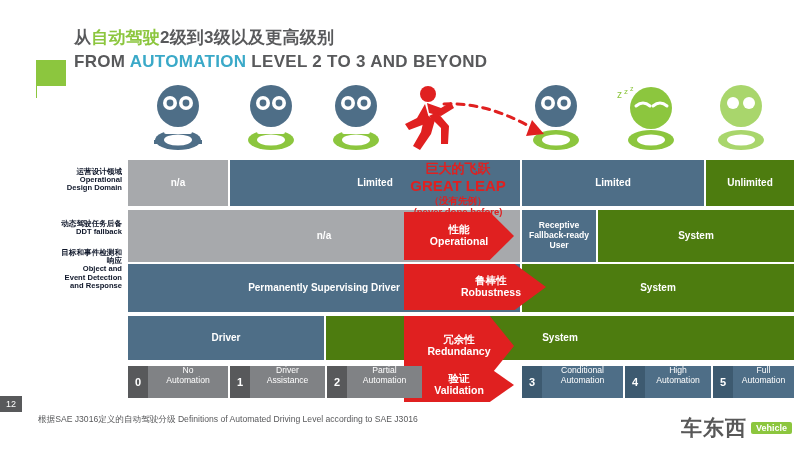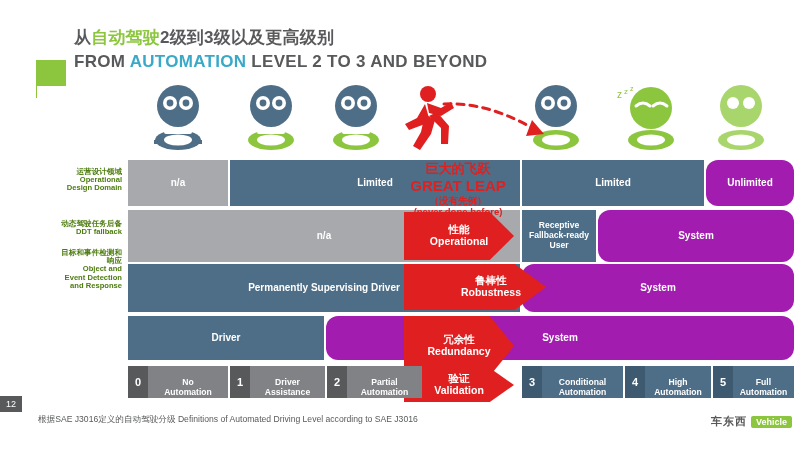--- a/index.html
+++ b/index.html
@@ -25,49 +25,49 @@
   .title-cn .hl{color:#8cc63e;}
   .title-en{
     position:absolute;left:74px;top:52px;width:660px;
     font-size:17px;color:#58595b;font-weight:bold;letter-spacing:0.3px;
   }
   .title-en .hl{color:#3aa9c8;}
 
   
   .rowlabel{
     position:absolute;right:0;text-align:right;width:122px;
-    color:#4d7c0f;line-height:1.08;
+    color:#0f172a;line-height:1.08;
   }
   .rowlabel .cn{font-size:7.6px;display:block;font-weight:bold;}
   .rowlabel .en{font-size:7.6px;display:block;font-weight:bold;}
 
   
   .cell{
     position:absolute;box-sizing:border-box;
     display:flex;align-items:center;justify-content:center;text-align:center;
     color:#ffffff;font-weight:bold;font-size:10px;line-height:1.15;
     padding:14px 3px;
   }
   .c-grey{background:#a7a9ac;}
   .c-blue{background:#4e6e87;}
-  .c-green{background:#a21caf;border-radius:12px;}
+  .c-green{background:#4d7c0f;}
 
   
   .lvlbox{
     position:absolute;box-sizing:border-box;height:32px;
     display:flex;align-items:center;
   }
   .lvlnum{
     width:20px;height:32px;flex:0 0 20px;
     display:flex;align-items:center;justify-content:center;
     color:#ffffff;font-size:11px;font-weight:bold;
   }
   .lvltext{
-    flex:1;height:32px;display:flex;align-items:flex-end;justify-content:center;
-    text-align:center;color:#ffffff;font-size:8.6px;font-weight:bold;line-height:1.15;
+    flex:1;height:32px;display:flex;align-items:flex-start;justify-content:center;
+    text-align:center;color:#ffffff;font-size:8.6px;font-weight:normal;line-height:1.15;
     padding:0 2px;box-sizing:border-box;
   }
   .lv-grey .lvlnum{background:#58595b;}
   .lv-grey .lvltext{background:#808285;}
   .lv-blue .lvlnum{background:#3d5a70;}
   .lv-blue .lvltext{background:#4e6e87;}
 
   
   .arrow{
     position:absolute;background:#e02020;color:#fff;
@@ -92,21 +92,21 @@
   .footnote{
     position:absolute;left:38px;top:414px;font-size:8.6px;color:#58595b;
   }
   .pagebadge{
     position:absolute;left:0;top:396px;width:22px;height:16px;background:#58595b;
     color:#fff;font-size:9px;display:flex;align-items:center;justify-content:center;
   }
   .wm{
     position:absolute;right:8px;top:414px;display:flex;align-items:center;gap:4px;
   }
-  .wm .cn{font-size:11px;color:#3b3b3b;font-weight:bold;letter-spacing:1px;opacity:.85;}
+  .wm .cn{font-size:21px;color:#3b3b3b;font-weight:bold;letter-spacing:1px;opacity:.85;}
   .wm .badge{
     background:#8cc63e;color:#fff;font-size:9px;padding:1px 5px;border-radius:2px;
     font-weight:bold;
   }
 
   
   .dashwrap{position:absolute;left:440px;top:96px;width:120px;height:46px;}
 
   svg{display:block;}
 </style>

